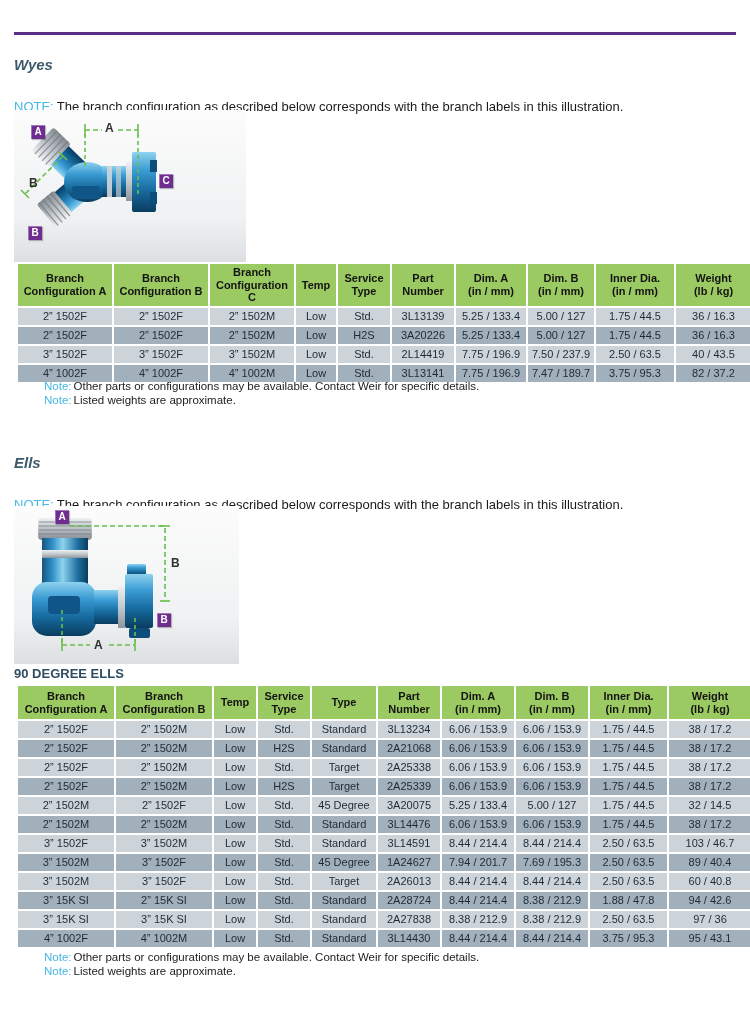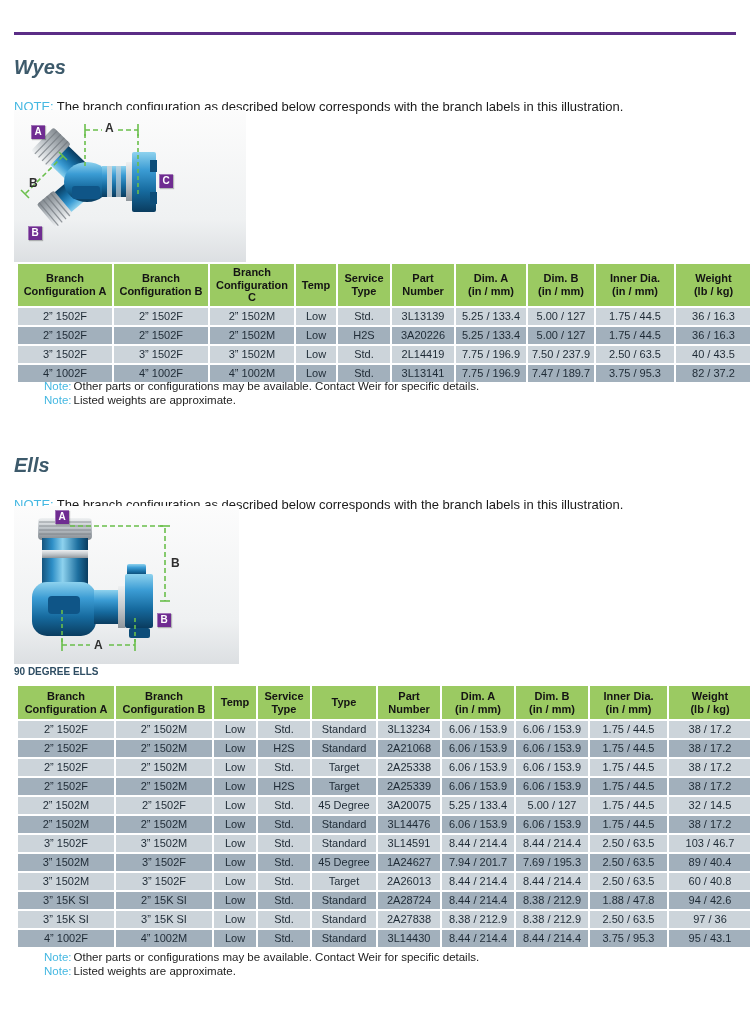--- a/index.html
+++ b/index.html
@@ -3,23 +3,23 @@
 <meta charset="utf-8">
 <style>
   html,body { margin:0; padding:0; background:#ffffff; }
   .page { position:relative; width:750px; height:1013px; background:#ffffff;
           font-family:"Liberation Sans", sans-serif; overflow:hidden; }
 
   .doc-title { position:absolute; left:14px; top:8px; font-size:17px; font-weight:bold;
                color:#5b2d86; }
   .title-rule { position:absolute; left:14px; top:32px; width:722px; height:3px; background:#5b2d86; }
 
-  .sec-heading { position:absolute; left:14px; font-size:20px; font-weight:bold; font-style:italic;
+  .sec-heading { position:absolute; left:14px; font-size:15px; font-weight:bold; font-style:italic;
                  color:#3d5a6b; }
-  .sub-heading { position:absolute; left:14px; font-size:10px; font-weight:bold; color:#2e4d63; }
+  .sub-heading { position:absolute; left:14px; font-size:13px; font-weight:bold; color:#2e4d63; }
 
   .note-line { position:absolute; left:14px; font-size:13px; color:#1a1a1a; white-space:nowrap;margin-top:11px; }
   .note-label { color:#45b8e2; padding-right:3px; }
 
   .illus { position:absolute; left:14px; }
   .illus svg { display:block; }
   .chip { position:absolute; width:14px; height:14px; background:#6f2c91; color:#fff;
           font-size:10px; font-weight:bold; text-align:center; line-height:14px;
           box-shadow: inset 1px 1px 0 rgba(255,255,255,.35), 1px 1px 1px rgba(0,0,0,.25); }
   .dim-letter { position:absolute; font-size:12px; font-weight:bold; color:#2e2e2e; }

